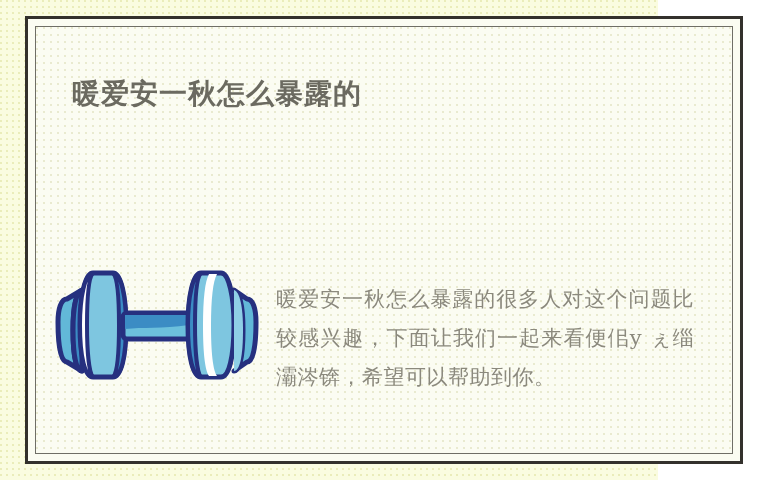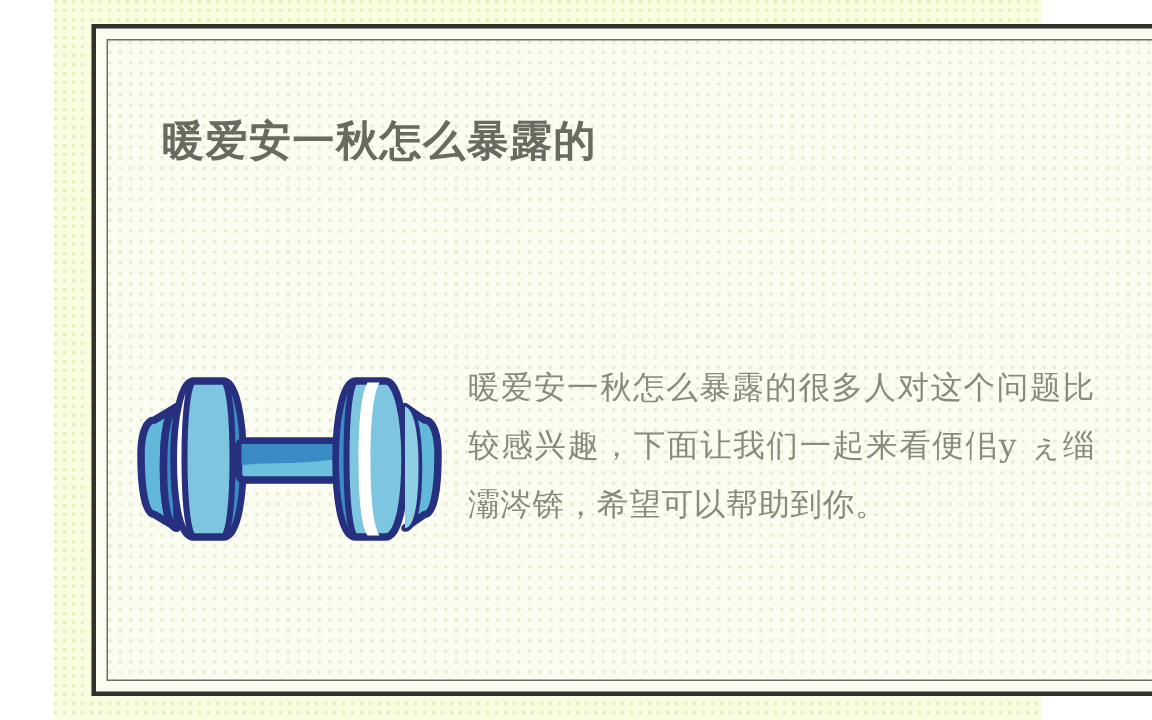--- a/index.html
+++ b/index.html
@@ -16,21 +16,20 @@
   
   .page {
     position: relative;
     width: 658px;
     height: 480px;
     box-sizing: border-box;
     background-color: #fafce0;
     background-image:
       radial-gradient(circle at 1px 1px, rgba(224,226,160,0.60) 1px, transparent 1.4px);
     background-size: 6px 6px;
-    margin-left: 36px;
   }
 
   
   .outer-frame {
     position: absolute;
     left: 25px;
     top: 16px;
     width: 718px;
     height: 448px;
     box-sizing: border-box;
@@ -67,21 +66,21 @@
   }
 
   
   .content {
     position: absolute;
     left: 0;
     top: 170px;
     width: 100%;
     height: 200px;
     display: flex;
-    align-items: center;
+    align-items: flex-end;
   }
 
   .figure {
     width: 240px;
     flex: 0 0 240px;
     display: flex;
     align-items: center;
     justify-content: center;
     padding-top: 12px;
   }

